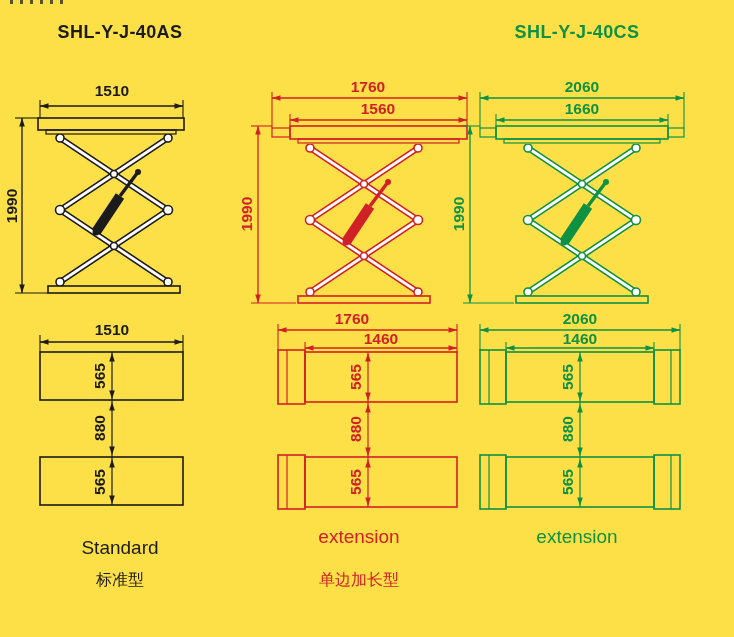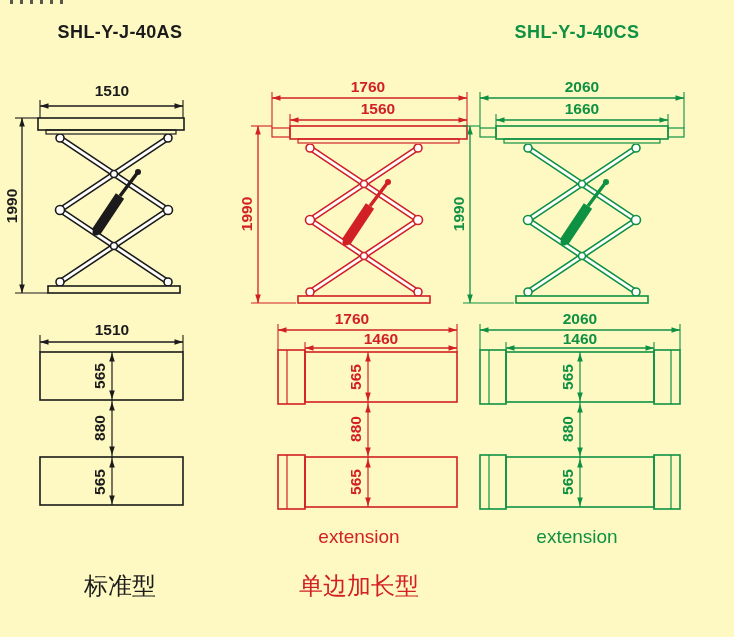--- a/index.html
+++ b/index.html
@@ -1,38 +1,38 @@
 <!DOCTYPE html>
 <html><head>
 <meta charset="utf-8">
 <style>
   * { margin:0; padding:0; box-sizing:border-box; }
   html,body { width:734px; height:637px; }
   body { background:#ffffff; font-family:"Liberation Sans", sans-serif; }
-  .page { position:relative; width:734px; height:637px; background:#fef9c3; overflow:hidden; }
+  .page { position:relative; width:734px; height:637px; background:#fde047; overflow:hidden; }
 
   .frag { position:absolute; left:10px; top:0; width:54px; height:4px;
           background:repeating-linear-gradient(90deg,#222 0 3px,transparent 3px 10px); opacity:.75; }
 
   .col { position:absolute; top:0; bottom:0; }
   .col-standard { left:2px;   width:236px; }
   .col-oneside  { left:240px; width:238px; }
   .col-twoside  { left:452px; width:250px; }
 
   .col-title { position:absolute; top:22px; left:0; right:0; text-align:center;
                font-size:18px; font-weight:bold; letter-spacing:.4px; }
 
   svg.draw { position:absolute; top:76px; left:0; overflow:visible; display:block; }
 
   .cap-en { position:absolute; top:526px; left:0; right:0; text-align:center;
             font-size:19px; line-height:21px; }
   .cap-en span { display:block; }
   .cap-en.single { padding-top:11px; }
   .cap-cn { position:absolute; top:570px; left:0; right:0; text-align:center;
-            font-size:24px; font-family:"Liberation Sans","DejaVu Sans",sans-serif; }
+            font-size:16px; font-family:"Liberation Sans","DejaVu Sans",sans-serif; }
 
   text.dim { font-family:"Liberation Sans",sans-serif; font-size:15.5px; font-weight:bold;
              fill:currentColor; text-anchor:middle; }
   .ln   { stroke:currentColor; stroke-width:1.3; fill:none; }
   .tick { stroke:currentColor; stroke-width:1.1; fill:none; }
   .box  { stroke:currentColor; stroke-width:1.6; fill:none; }
   .thin { stroke:currentColor; stroke-width:1.2; fill:none; }
 </style>
 </head>
 <body>
@@ -121,20 +121,24 @@
         <text class="dim" transform="translate(103,300) rotate(-90)">565</text>
         <use href="#arr" transform="translate(110,326) rotate(90)"></use>
         <use href="#arr" transform="translate(110,379) rotate(-90)"></use>
         <text class="dim" transform="translate(103,352) rotate(-90)">880</text>
         <use href="#arr" transform="translate(110,383) rotate(90)"></use>
         <use href="#arr" transform="translate(110,428) rotate(-90)"></use>
         <text class="dim" transform="translate(103,406) rotate(-90)">565</text>
       </g>
     </svg>
 
+    <div class="cap-en single">
+      <span>Standard</span>
+      <span></span>
+    </div>
     <div class="cap-cn">标准型</div>
   </div>
 
   <div class="col col-oneside" style="color: rgb(210, 32, 39);">
 
     <svg class="draw" width="240" height="452" viewBox="0 0 240 452">
       <g>
         <line class="tick" x1="32" y1="16" x2="32" y2="52"></line>
         <line class="tick" x1="227" y1="16" x2="227" y2="50"></line>
         <line class="ln" x1="32" y1="22" x2="227" y2="22"></line>

